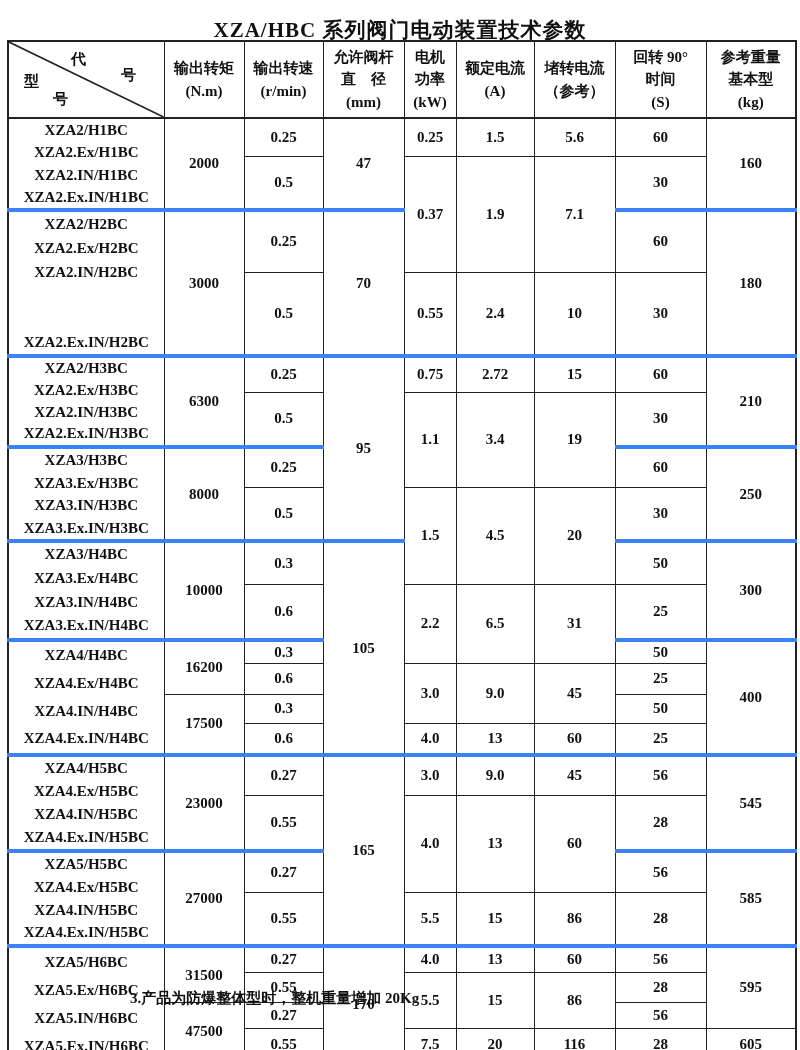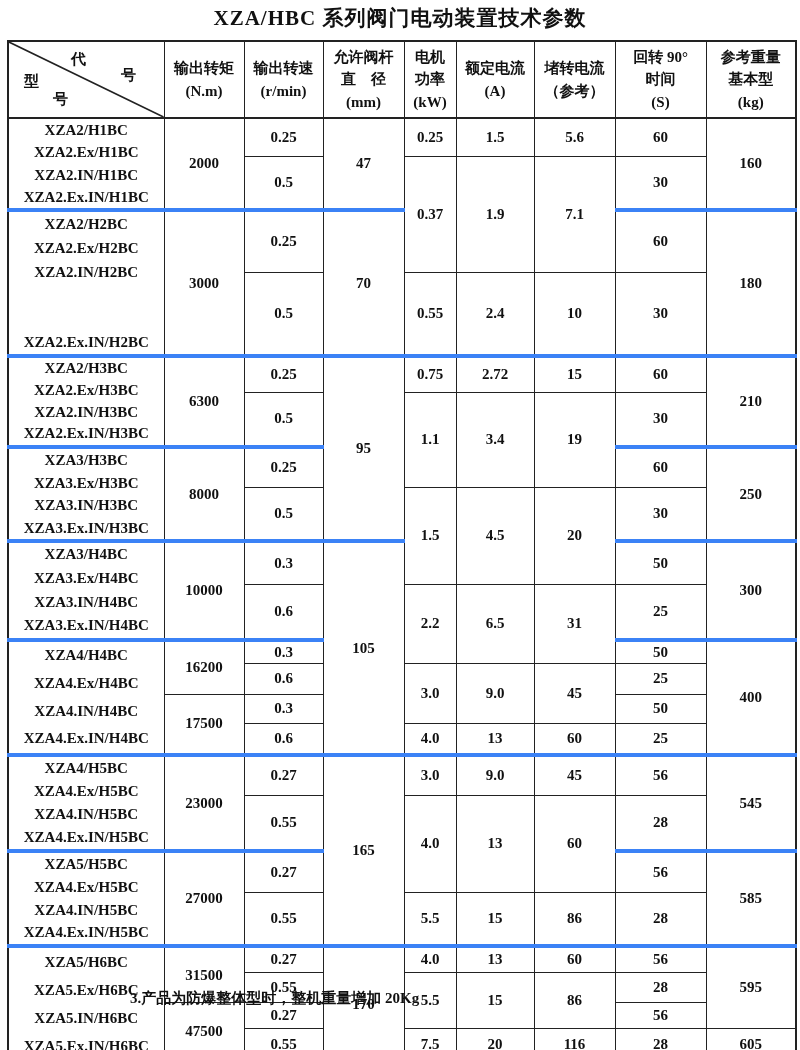--- a/index.html
+++ b/index.html
@@ -9,21 +9,21 @@
   }
   body {
     width: 800px;
     height: 1050px;
     position: relative;
     font-family: "Liberation Serif", "DejaVu Serif", serif;
     color: #111;
   }
   .page-title {
     position: absolute;
-    top: 4px;
+    top: 16px;
     left: 0;
     width: 100%;
     text-align: center;
     font-size: 21px;
     font-weight: bold;
     letter-spacing: 1px;
   }
   table.spec {
     position: absolute;
     top: 40px;

